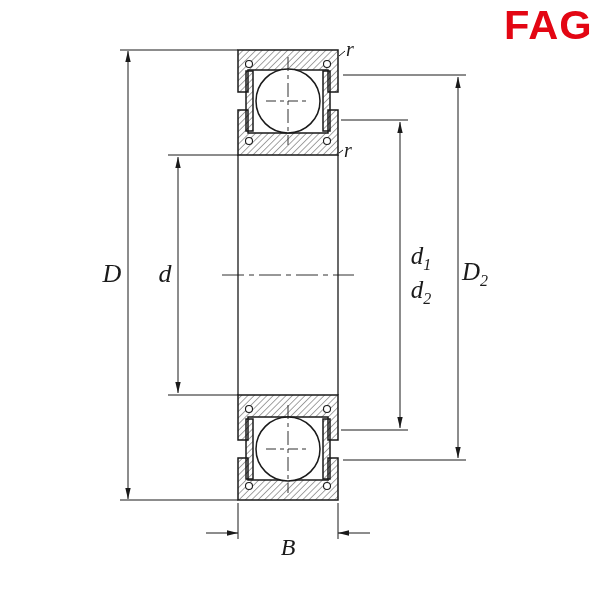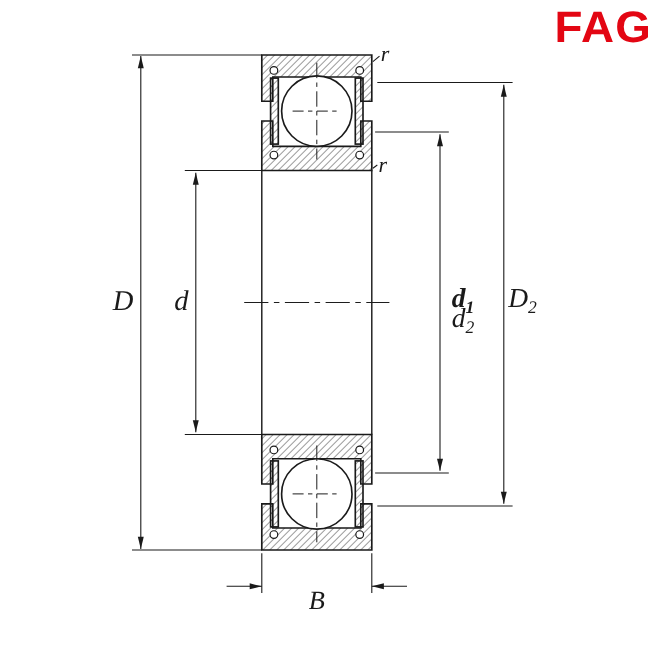--- a/index.html
+++ b/index.html
@@ -18,21 +18,21 @@
     transform:scaleX(1.04); transform-origin:left top;
   }
   .dim-label {
     position:absolute; transform:translate(-50%,-50%);
     font-style:italic; font-size:26px; line-height:1;
     color:var(--line-color, #1a1a1a); white-space:nowrap;
   }
   .dim-label sub { font-size:16px; font-style:italic; }
   .lbl-D  { left:112px; top:274px; }
   .lbl-d  { left:165px; top:274px; }
-  .lbl-d1 { left:421px; top:274px; font-size:25px;font-weight:bold; }
+  .lbl-d1 { left:421px; top:258px; font-size:25px; }
   .lbl-d2 { left:421px; top:292px; font-size:25px; }
   .lbl-D2 { left:475px; top:274px; font-size:25px; }
   .lbl-B  { left:288px; top:547px; font-size:24px; }
   .lbl-r-top    { left:350px; top:49px;  font-size:20px; }
   .lbl-r-bottom { left:348px; top:150px; font-size:20px; }
 </style>
 </head>
 <body>
 
 <div class="stage">

